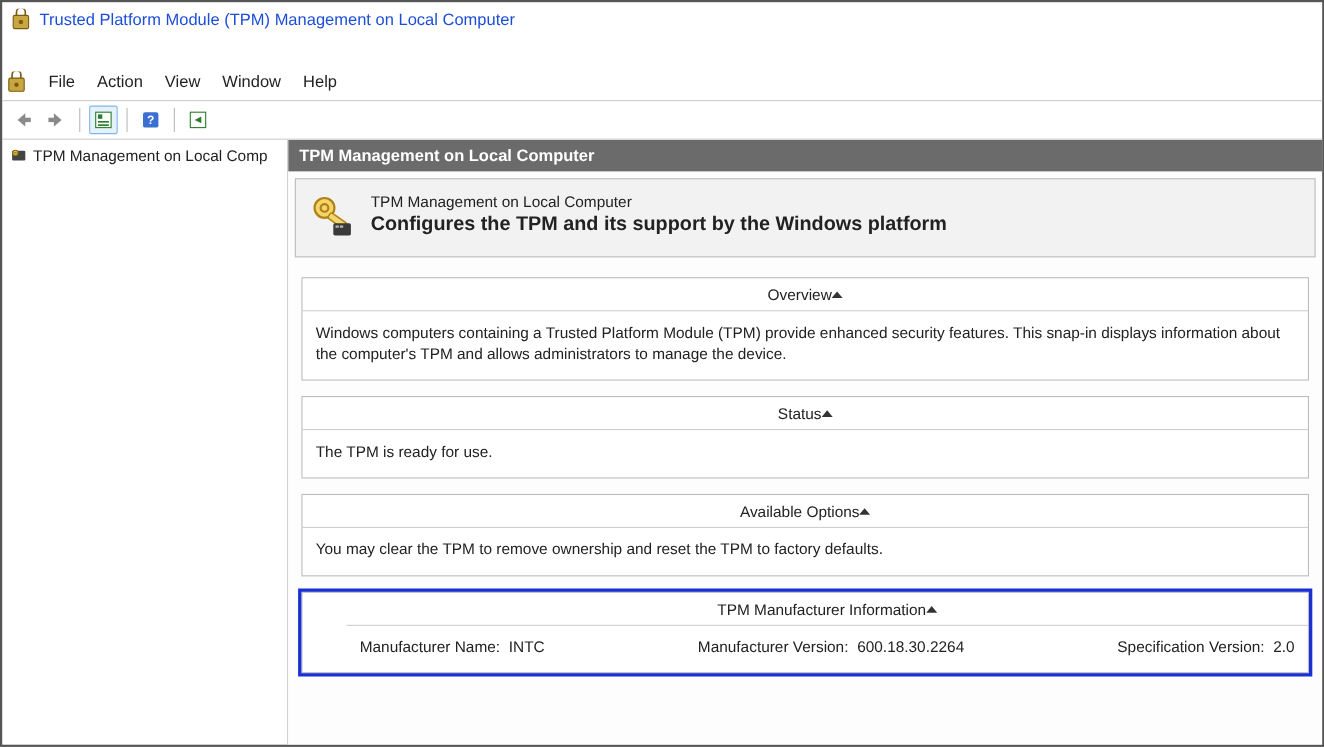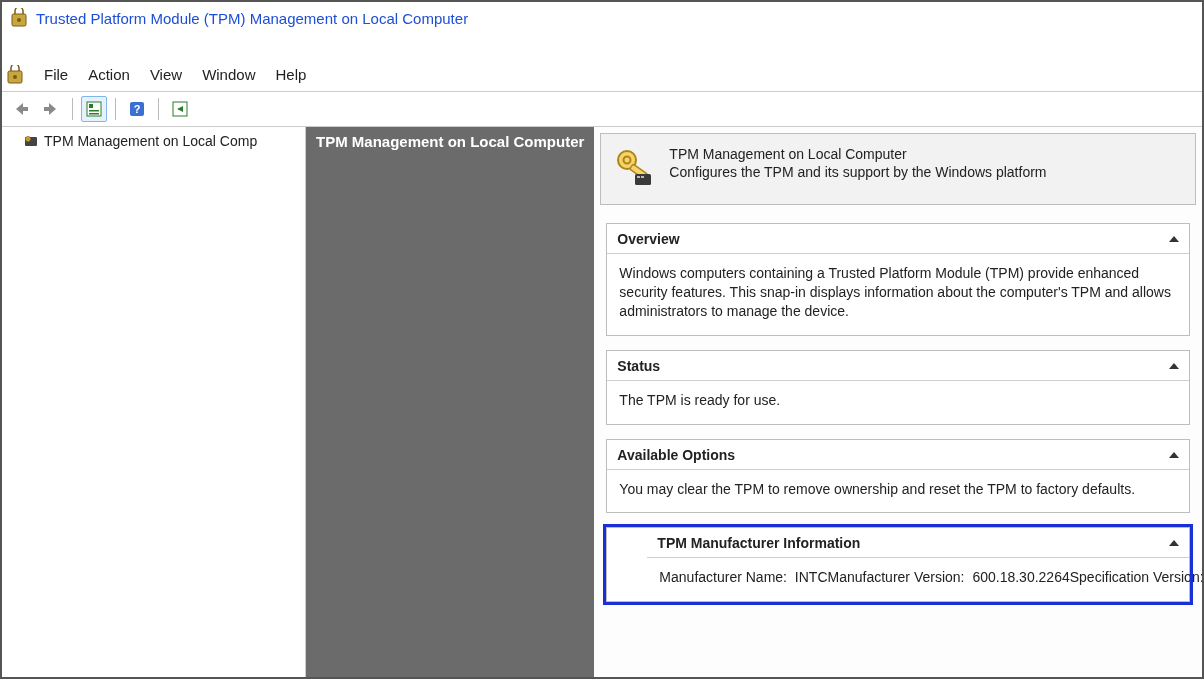--- a/index.html
+++ b/index.html
@@ -62,35 +62,35 @@
     border-color: #7fb8e6;
     background: #e6f2fb;
   }
   
   .split {
     display: flex;
     flex: 1;
     overflow: hidden;
   }
   .tree {
-    width: 304px;
+    width: 260px;
     border-right: 1px solid #ccc;
-    padding: 2px 14px;
+    padding: 2px 0;
   }
   .tree-item {
     display: flex;
     align-items: center;
     padding: 3px 6px;
     font-size: 14px;
     white-space: nowrap;
   }
   .content {
     flex: 1;
     display: flex;
-    flex-direction: row;
+    flex-direction: column;
     overflow: hidden;
   }
   .content-header {
     background: #6b6b6b;
     color: #fff;
     font-weight: bold;
     font-size: 15px;
     padding: 6px 10px;
   }
   .content-body {
@@ -103,36 +103,36 @@
     border: 1px solid #bdbdbd;
     background: #f2f2f2;
     display: flex;
     align-items: flex-start;
     gap: 14px;
     padding: 12px 12px 16px;
     margin-bottom: 18px;
   }
   .desc-box .key-icon { width: 42px; height: 42px; flex: 0 0 auto; }
   .desc-box .desc-title { font-size: 14px; margin-bottom: 2px; }
-  .desc-box .desc-sub { font-size: 14px; }
+  .desc-box .desc-sub { font-size: 18px; font-weight: bold; }
   .panel {
     border: 1px solid #bdbdbd;
     margin: 8px 6px 14px;
     background: #fff;
   }
   .panel.highlight {
     outline: 3px solid #1830d6;
     outline-offset: 0;
     padding-left: 40px;
   }
   .panel-header {
     display: flex;
     align-items: center;
-    justify-content: space-between;
-    font-weight: bold;
+    justify-content: center;
+    font-weight: normal;
     font-size: 14px;
     padding: 7px 10px 6px;
     border-bottom: 1px solid #cfcfcf;
   }
   .panel-body {
     padding: 10px 12px 14px;
     font-size: 14px;
     line-height: 1.35;
   }
   .collapse-caret {

